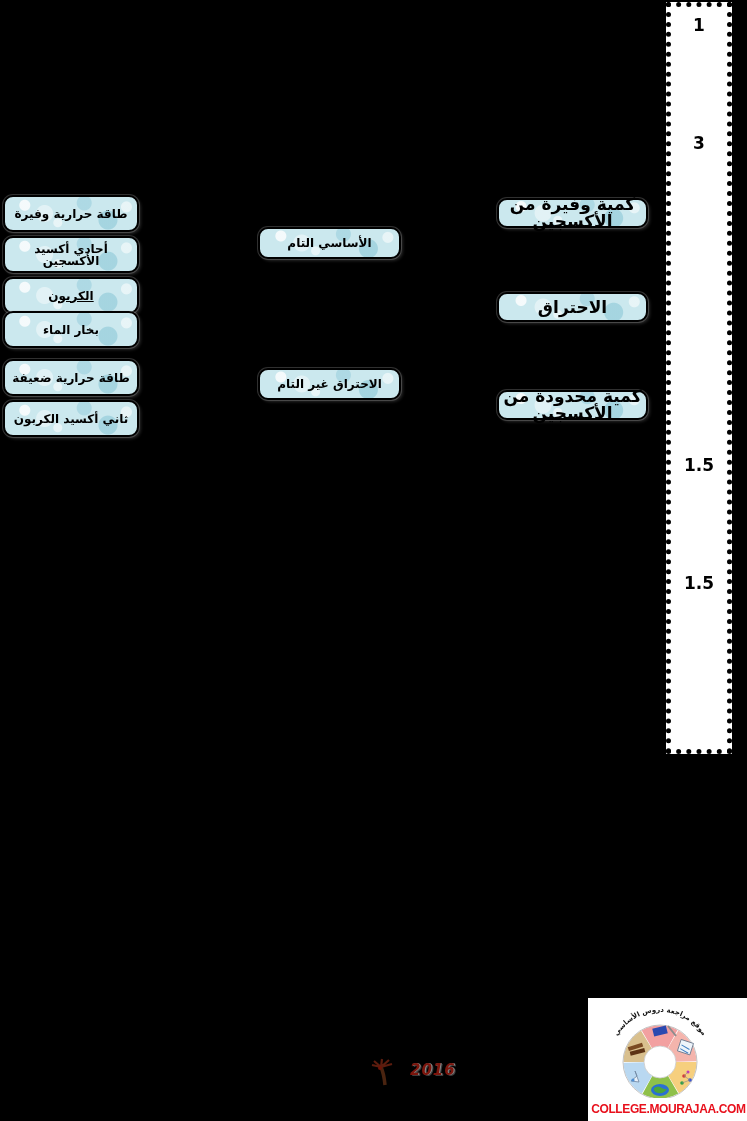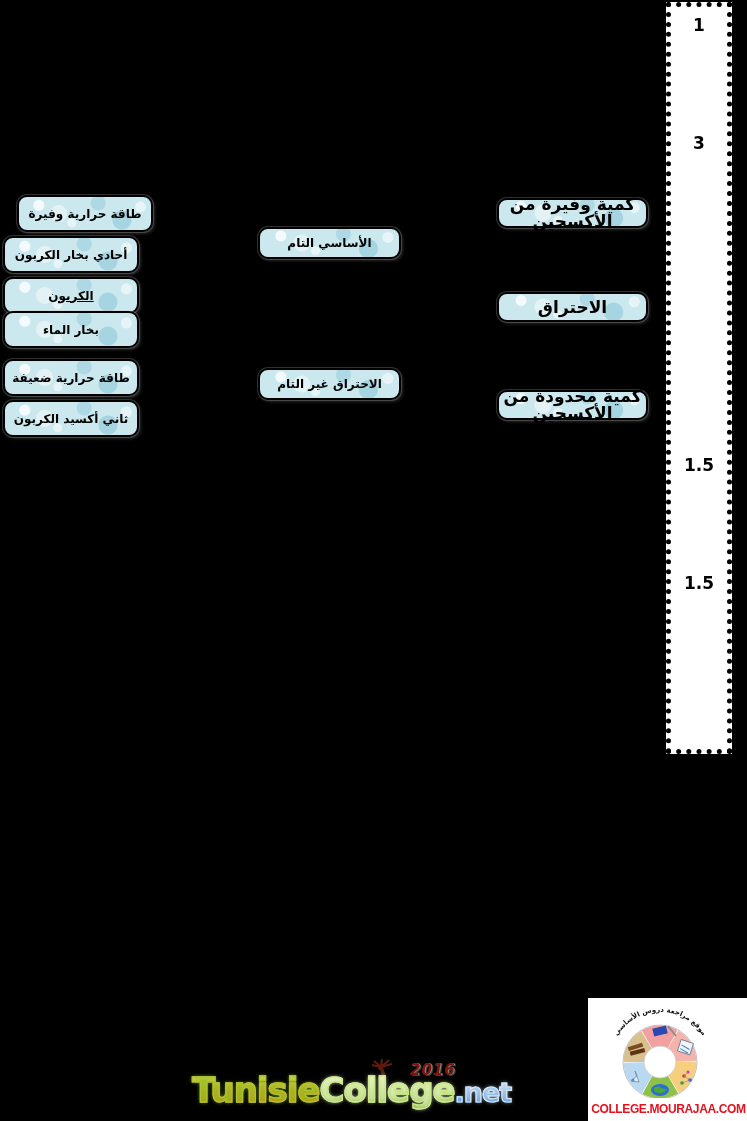--- a/index.html
+++ b/index.html
@@ -72,22 +72,22 @@
     position:absolute;left:218px;top:5px;
     font-size:15px;font-weight:bold;font-style:italic;letter-spacing:1px;
     color:#7c150c;
     text-shadow:1px 0 0 #8a8a8a,2px 1px 0 #3d3d3d;
   }
   .palm{position:absolute;left:178px;top:2px;}
 </style>
 </head>
 <body>
 
-<div class="texture-box" style="left:17px;top:195px;width:136px;height:37px;">طاقة حرارية وفيرة</div>
-<div class="texture-box" style="left:3px;top:236px;width:136px;height:37px;">أحادي بخار الكربون</div>
+<div class="texture-box" style="left:3px;top:195px;width:136px;height:37px;">طاقة حرارية وفيرة</div>
+<div class="texture-box" style="left:3px;top:236px;width:136px;height:37px;">أحادي أكسيد الأكسجين</div>
 <div class="texture-box" style="left:3px;top:277px;width:136px;height:37px;text-decoration:underline;">الكربون</div>
 <div class="texture-box" style="left:3px;top:311px;width:136px;height:37px;">بخار الماء</div>
 <div class="texture-box" style="left:3px;top:359px;width:136px;height:37px;text-align:right;">طاقة حرارية ضعيفة</div>
 <div class="texture-box" style="left:3px;top:400px;width:136px;height:37px;">ثاني أكسيد الكربون</div>
 
 <div class="texture-box" style="left:258px;top:227px;width:143px;height:32px;">الأساسي التام</div>
 <div class="texture-box" style="left:258px;top:368px;width:143px;height:32px;text-align:center;">الاحتراق غير التام</div>
 
 <div class="texture-box small" style="left:497px;top:198px;width:151px;height:30px;">كمية وفيرة من الأكسجين</div>
 <div class="texture-box small" style="left:497px;top:292px;width:151px;height:30px;">الاحتراق</div>
@@ -152,16 +152,13 @@
   <div class="mourajaa-url">COLLEGE.MOURAJAA.COM</div>
 </div>
 
 <div class="tc-logo">
   <svg class="palm" width="34" height="28" viewBox="0 0 34 28">
     <path d="M15 27 q-1 -11 -4 -18" stroke="#4a2410" stroke-width="3.5" fill="none"></path>
     <path d="M11 9 L2 7 M11 9 L4 3 M11 9 L12 1 M11 9 L19 2 M11 9 L22 6" stroke="#5c1c0e" stroke-width="2.2" fill="none"></path>
     <circle cx="10" cy="10" r="2" fill="#6e1408"></circle>
   </svg>
   <div class="tc-year">2016</div>
-  <div class="tc-words">
-    <span class="tc-w tc-w1">Tunisie</span><span class="tc-w tc-w2">College</span><span class="tc-w tc-w3">.net</span>
-  </div>
 </div>
 
 </body></html>

